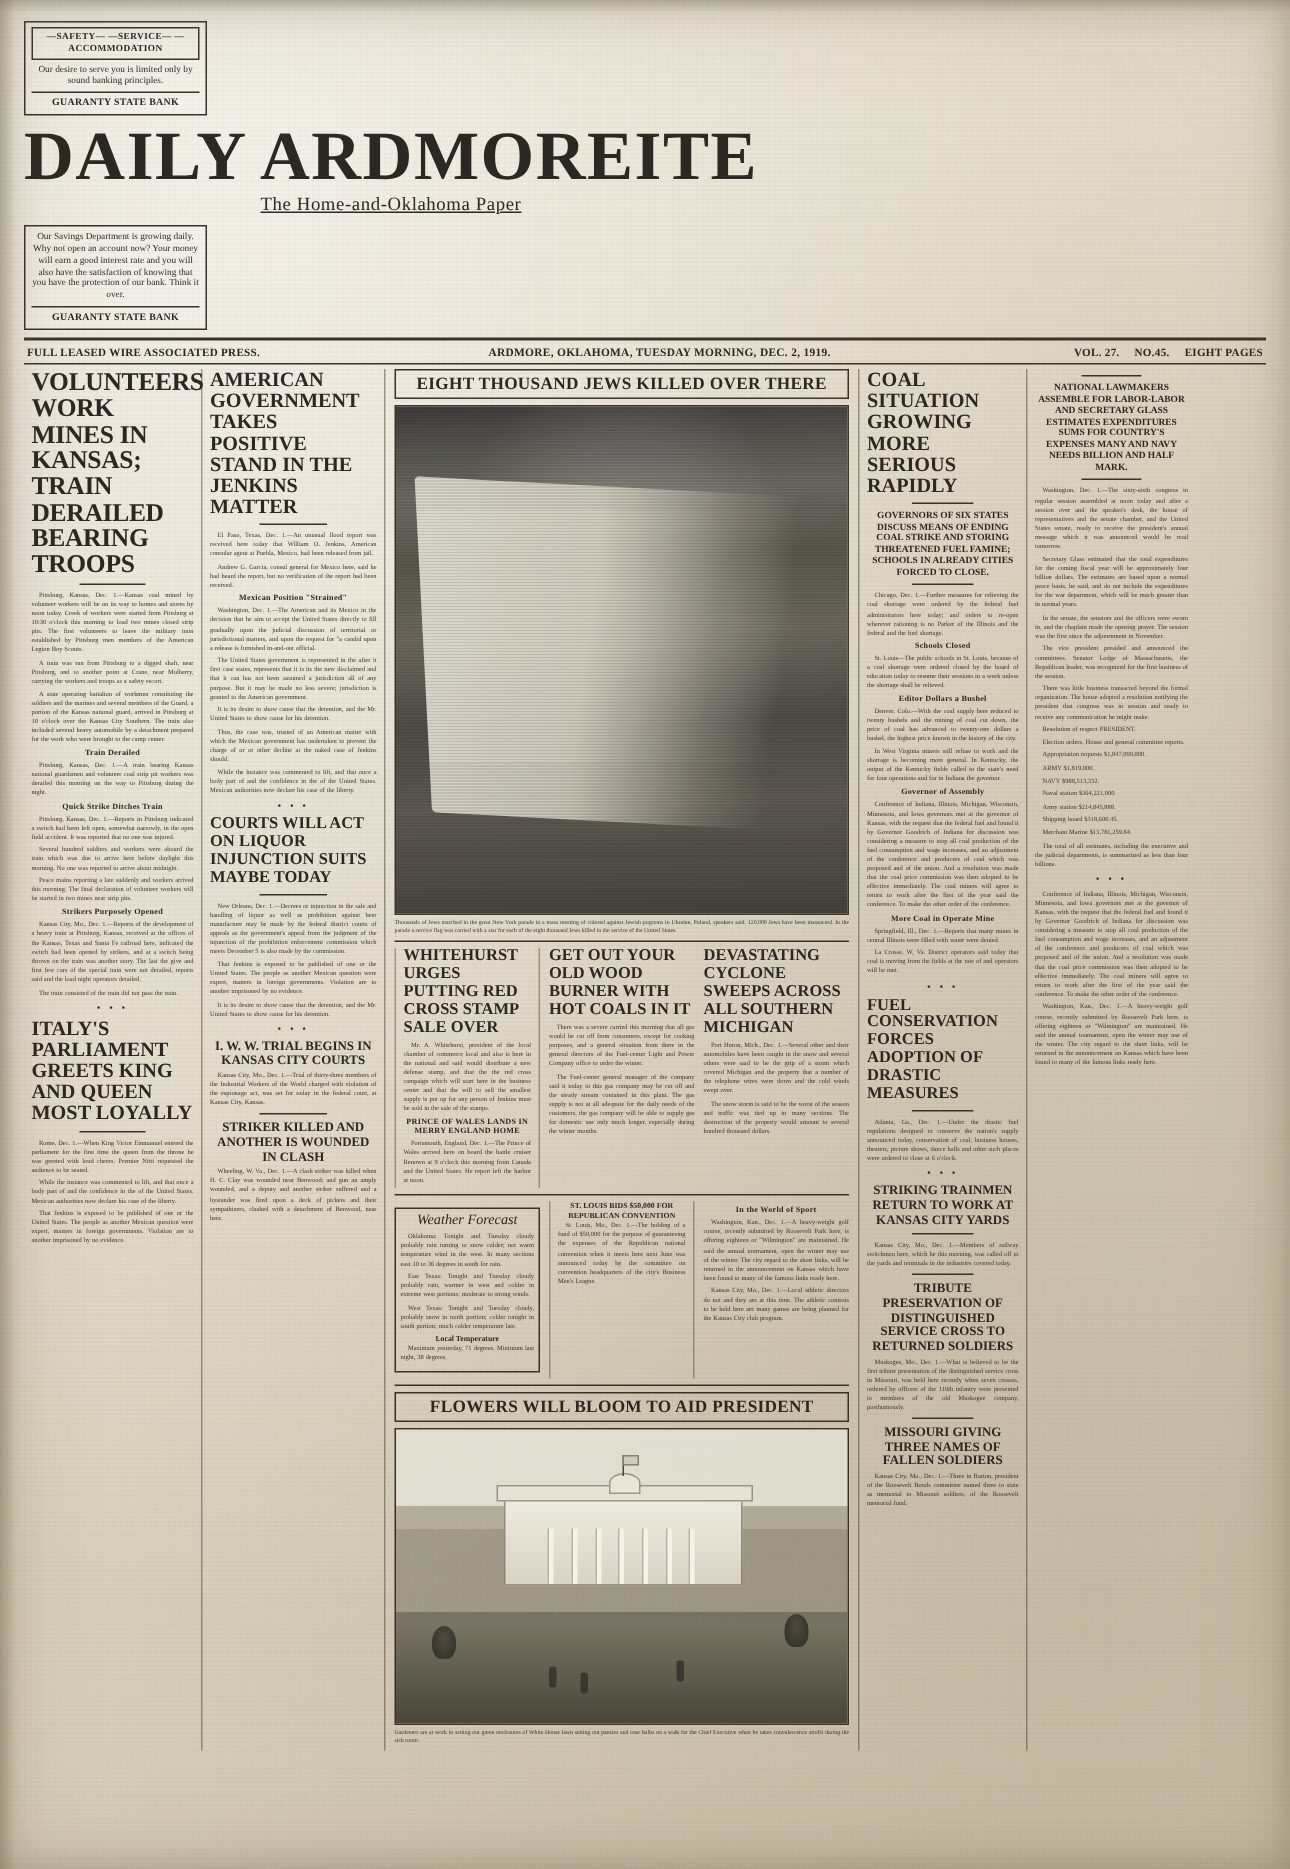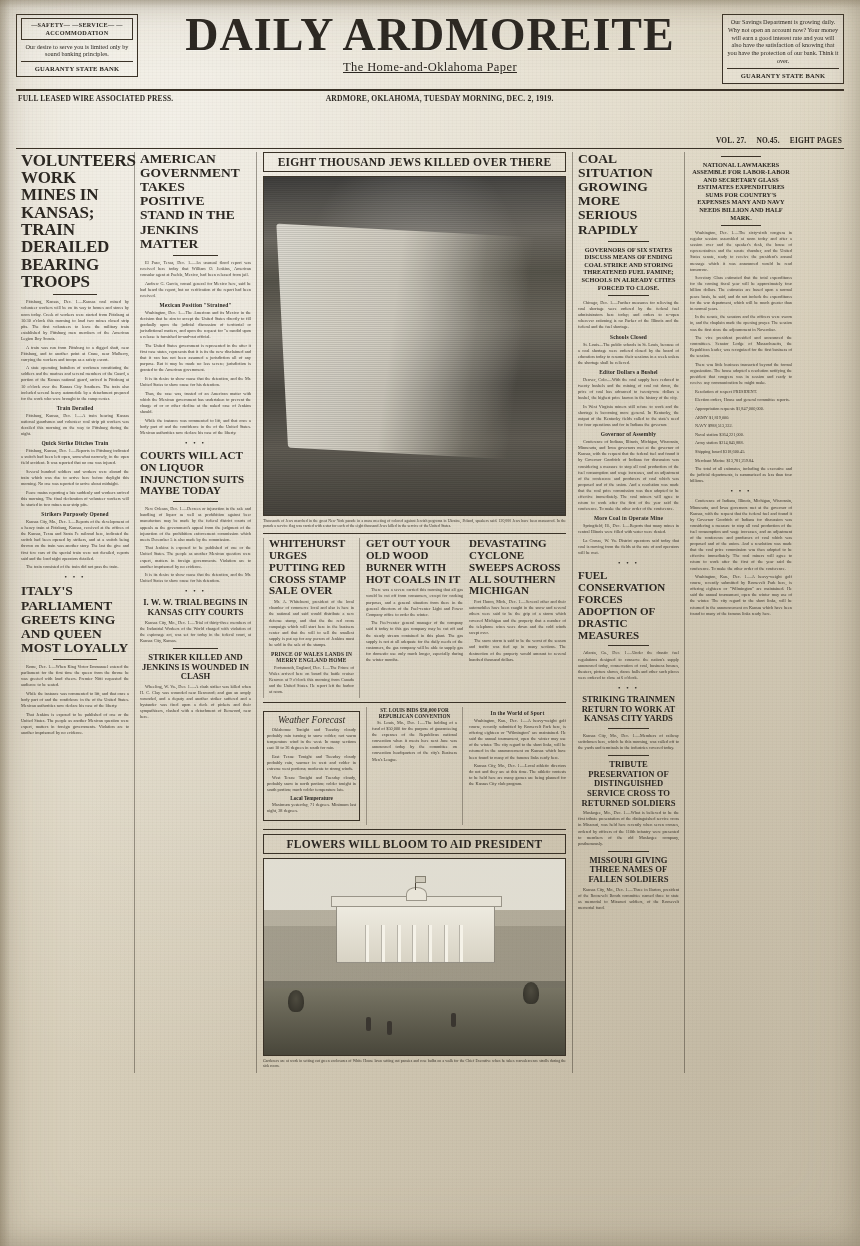--- a/index.html
+++ b/index.html
@@ -25,21 +25,21 @@
     background:
       repeating-linear-gradient(0deg, rgba(90,80,60,.035) 0px, rgba(90,80,60,.035) 1px, rgba(255,255,255,0) 1px, rgba(255,255,255,0) 3px),
       repeating-linear-gradient(90deg, rgba(90,80,60,.03) 0px, rgba(90,80,60,.03) 1px, rgba(255,255,255,0) 1px, rgba(255,255,255,0) 4px);
     opacity:.7;
   }
   .edgewear{
     position:absolute;inset:0;pointer-events:none;
     box-shadow:inset 0 0 26px rgba(90,78,58,.35), inset 0 0 70px rgba(120,106,80,.18);
   }
   
-  .masthead{display:flex;align-items:flex-start;justify-content:space-between;gap:6px;}
+  .masthead{display:flex;align-items:flex-start;justify-content:space-between;gap:6px;flex-direction:column;}
   .earbox{
     width:112px;border:1px solid #3a3227;padding:3px 4px;
     font-size:6.2px;line-height:1.25;text-align:center;
     background:rgba(255,255,255,.18);
   }
   .earbox .eartop{border:1px solid #3a3227;padding:2px 2px;margin-bottom:3px;font-weight:bold;letter-spacing:.3px;}
   .earbox .earrule{border-top:1px solid #3a3227;margin:3px 0;}
   .earbox .bankname{font-weight:bold;font-size:6.6px;letter-spacing:.2px;}
   .title-wrap{flex:1;text-align:center;margin-top:-2px;}
   .paper-title{
@@ -48,25 +48,25 @@
     font-size:46px;
     letter-spacing:1px;
     line-height:.98;
     margin:0;
     text-shadow:0 1px 0 rgba(255,255,255,.35);
   }
   .paper-sub{font-size:12.5px;letter-spacing:.4px;margin-top:3px;font-family:"Liberation Serif",serif;text-decoration:underline;}
   .rule-thick{border-top:2px solid #3a3227;margin:5px 0 2px;}
   .rule-thin{border-top:1px solid #3a3227;margin:2px 0;}
   .folio{
-    display:flex;justify-content:space-between;align-items:flex-start;
+    display:flex;justify-content:space-between;align-items:flex-end;
     font-size:7.4px;font-weight:bold;letter-spacing:.2px;padding:1px 2px;
   }
   .folio .center{flex:1;text-align:center;font-size:7.6px;}
-  .folio .vol{padding-left:10px;margin-top:42px;}
+  .folio .vol{padding-left:10px;}
   
   .grid{
     display:grid;
     grid-template-columns: 119px 122px 316px 112px 112px;
     gap:0;
     margin-top:3px;
   }
   .col{padding:0 5px;border-right:1px solid rgba(58,50,39,.45);}
   .col:last-child{border-right:none;}
   .col.wide{padding:0 6px;}
@@ -273,21 +273,21 @@
         <p>That Jenkins is exposed to be published of one or the United States. The people as another Mexican question were expert, matters in foreign governments. Violation are to another imprisoned by no evidence.</p>
         <p>It is its desire to show cause that the detention, and the Mr. United States to show cause for his detention.</p>
       </div>
       <div class="dotrule">• • •</div>
 
       <h4 class="hl ctr">I. W. W. TRIAL BEGINS IN KANSAS CITY COURTS</h4>
       <div class="body">
         <p>Kansas City, Mo., Dec. 1.—Trial of thirty-three members of the Industrial Workers of the World charged with violation of the espionage act, was set for today in the federal court, at Kansas City, Kansas.</p>
       </div>
       <div class="hrshort"></div>
-      <h4 class="hl ctr">STRIKER KILLED AND JENKINS IS WOUNDED IN CLASH</h4>
+      <h4 class="hl ctr">STRIKER KILLED AND ANOTHER IS WOUNDED IN CLASH</h4>
       <div class="body">
         <p>Wheeling, W. Va., Dec. 1.—A clash striker was killed when H. C. Clay was wounded near Benwood; and gun an amply wounded, and a deputy and another striker suffered and a bystander was fired upon a deck of pickets and their sympathizers, clashed with a detachment of Benwood, near here.</p>
       </div>
     </div>
 
     <div class="col wide">
       <div class="boxhead">EIGHT THOUSAND JEWS KILLED OVER THERE</div>
       <div class="photo-wrap">
         <div class="photo ph1"></div>
         <div class="cap">Thousands of Jews marched in the great New York parade in a mass meeting of colored against Jewish pogroms in Ukraine, Poland, speakers said. 120,000 Jews have been massacred. In the parade a service flag was carried with a star for each of the eight thousand Jews killed in the service of the United States.</div>

